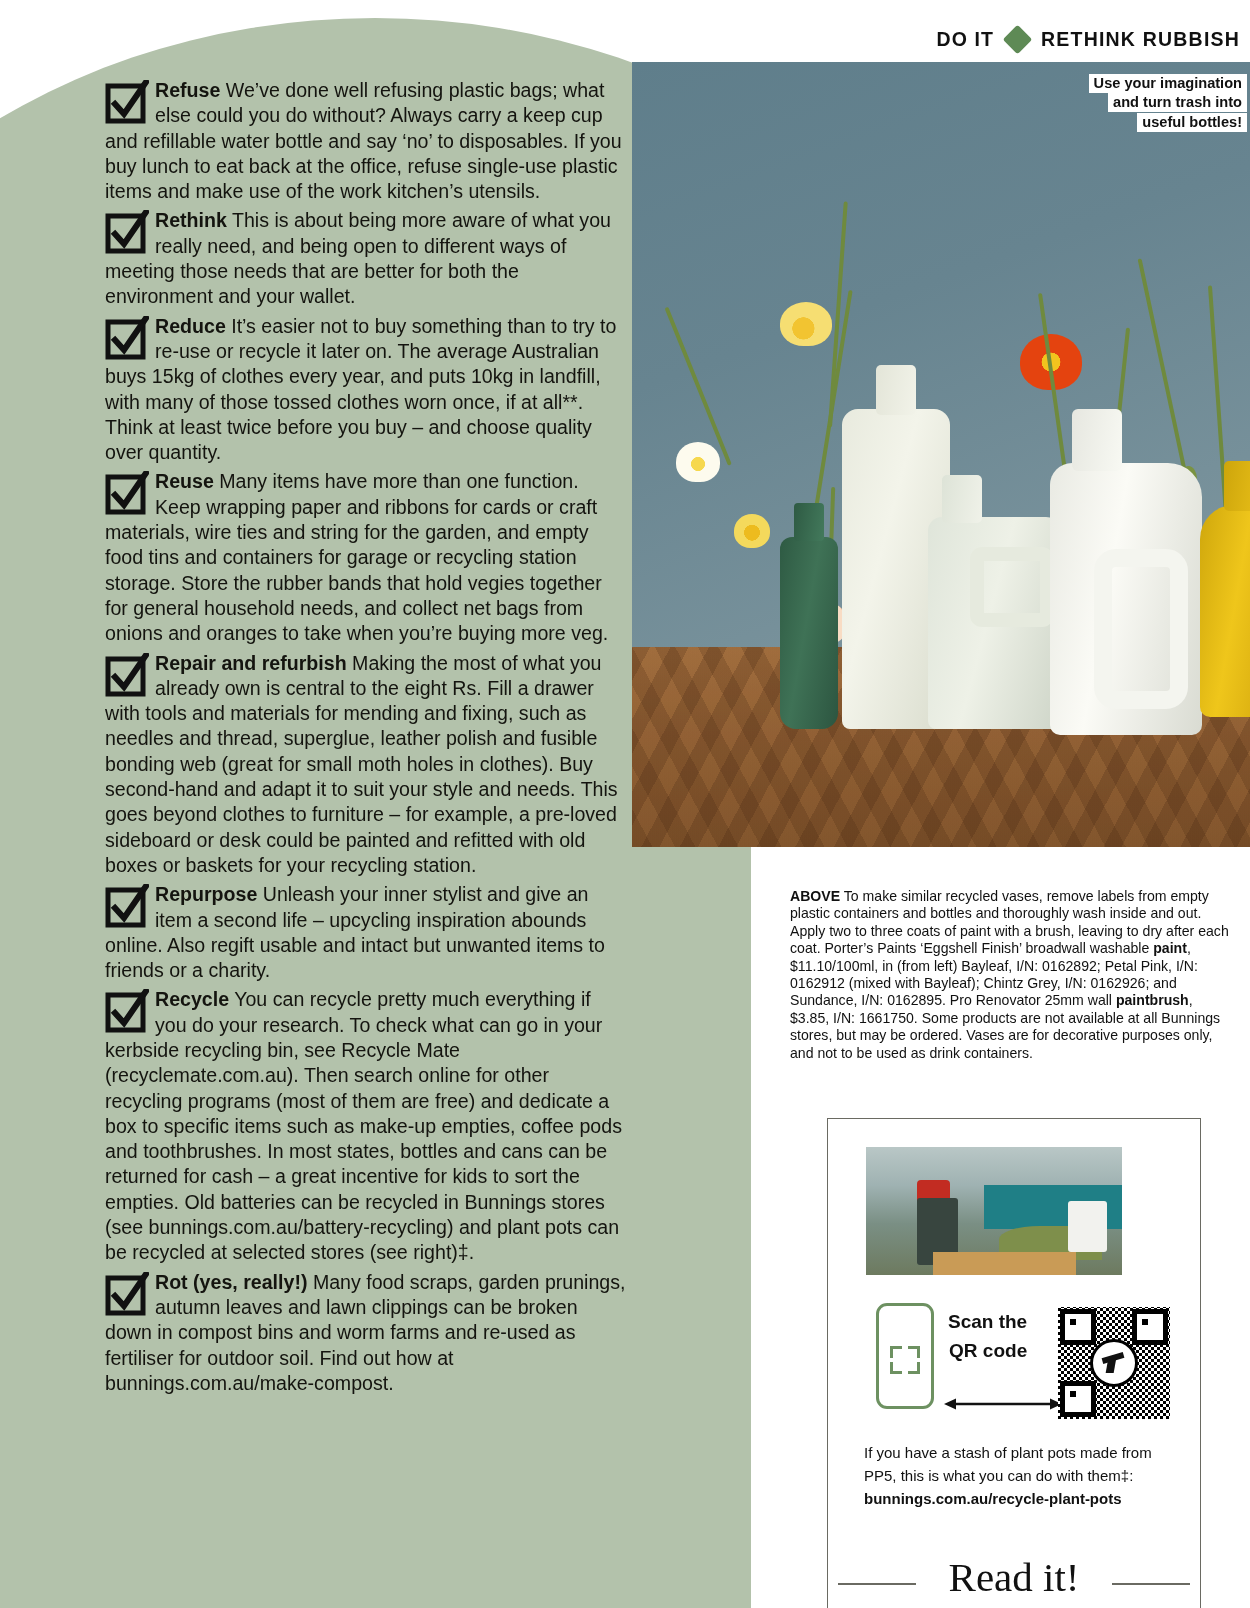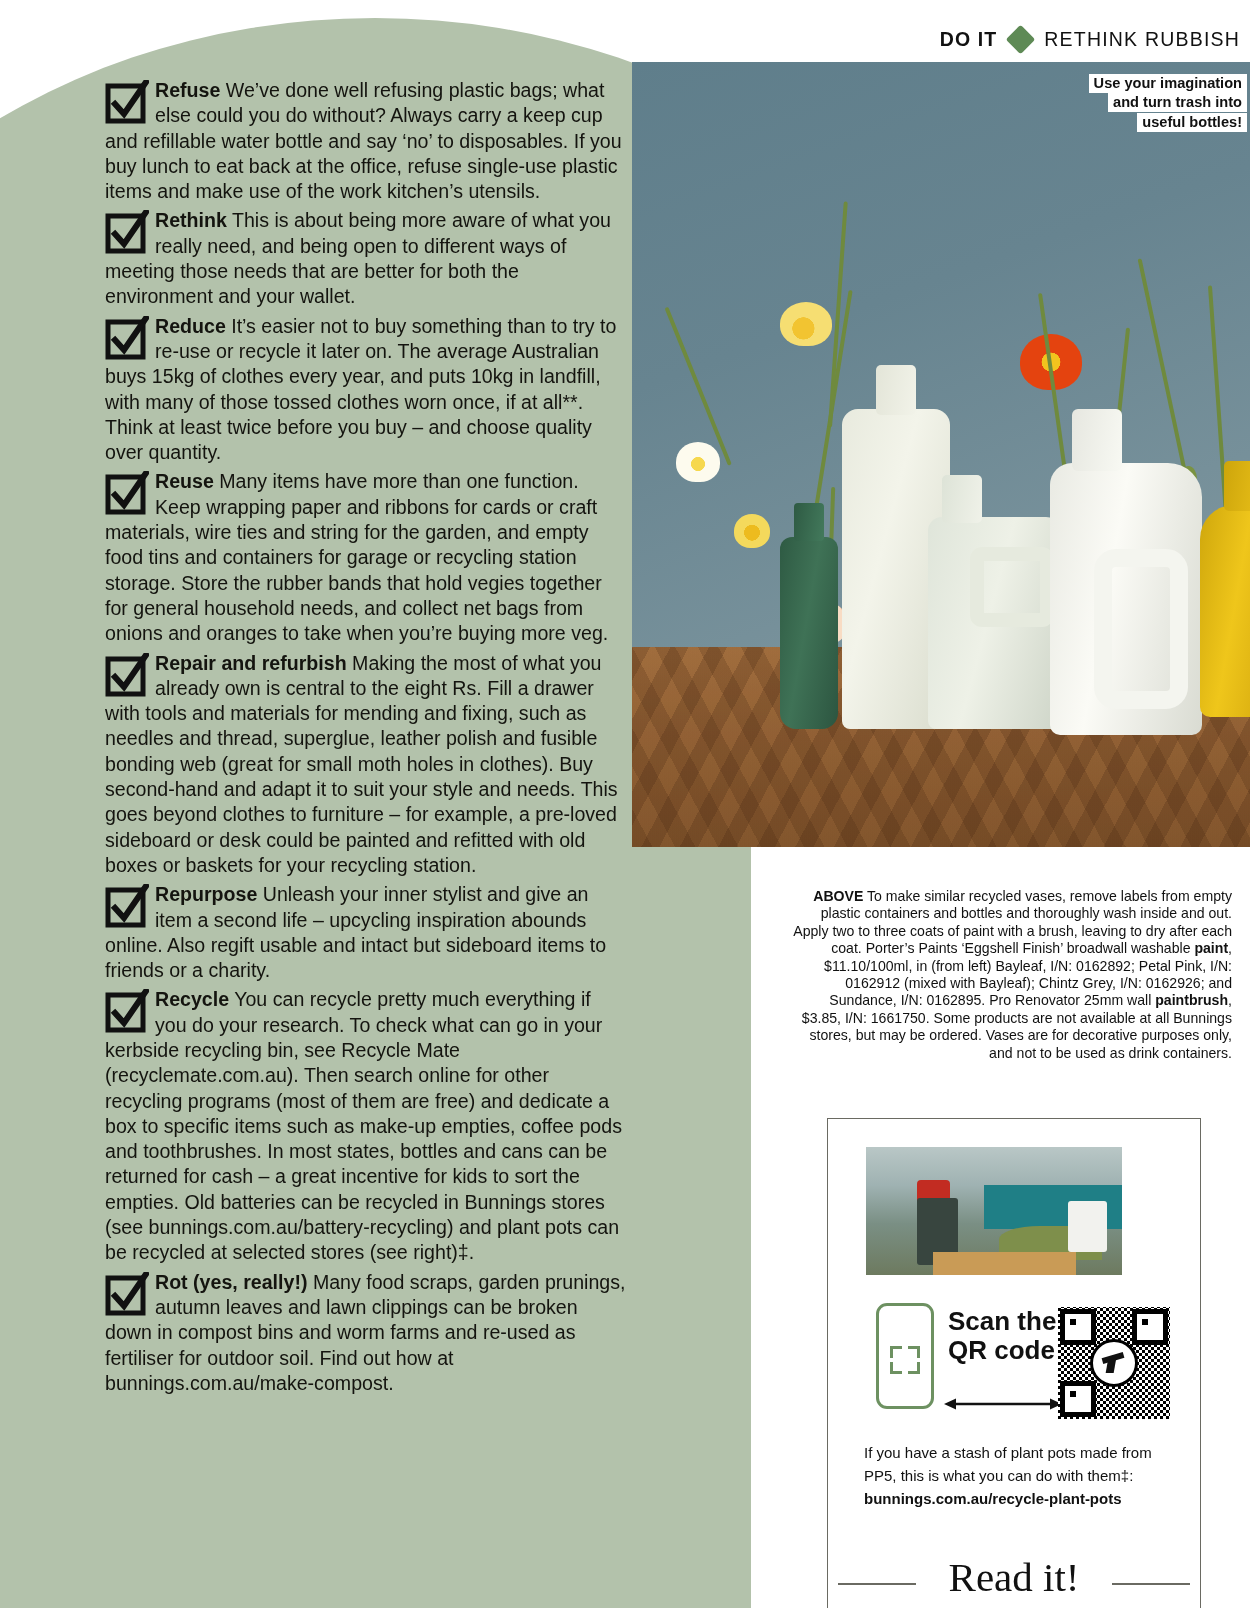--- a/index.html
+++ b/index.html
@@ -25,21 +25,21 @@
   .runhead{
     position:absolute;right:10px;top:28px;z-index:40;
     display:flex;align-items:center;gap:13px;
     font-size:19.5px;letter-spacing:.9px;color:#111;margin-left:36px;
   }
   .runhead .doit{font-weight:bold;letter-spacing:1.1px;}
   .runhead .diamond{
     width:21px;height:21px;background:#5e8a55;
     transform:rotate(45deg);border-radius:3px;display:inline-block;
   }
-  .runhead .rr{font-weight:400;letter-spacing:1.2px;}
+  .runhead .rr{font-weight:700;letter-spacing:1.2px;}
   
   .leftcol{
     position:absolute;left:105px;top:78px;width:522px;z-index:10;
   }
   h1.headline{
     font-family:"Liberation Serif", serif;
     font-weight:bold;font-size:27px;letter-spacing:.3px;
     margin:0 0 7px 0;color:#111;
   }
   .r-item{
@@ -137,21 +137,21 @@
   }
   .v-yellow .neck{
     position:absolute;left:24px;top:-44px;width:40px;height:50px;
     background:linear-gradient(100deg,#cda50b,#e9c019);border-radius:5px;
   }
   .stem{position:absolute;background:#6f8a3e;border-radius:2px;transform-origin:bottom center;}
   .bloom{position:absolute;border-radius:50% 50% 45% 45%;}
   
   .caption{
     position:absolute;left:790px;top:888px;width:442px;z-index:30;
-    font-size:14.1px;line-height:17.4px;color:#111;text-align:right;
+    font-size:14.1px;line-height:17.4px;color:#111;text-align:left;
   }
   .caption b{font-weight:bold;}
   
   .qrbox{
     position:absolute;left:827px;top:1118px;width:372px;height:490px;
     border:1.6px solid #6a6a62;background:#fff;z-index:30;
   }
   .qrphoto{
     position:absolute;left:38px;top:28px;width:256px;height:128px;
     overflow:hidden;
@@ -167,22 +167,22 @@
   .phone{
     position:absolute;left:20px;top:2px;width:52px;height:100px;
     border:3.2px solid #6d9161;border-radius:11px;background:#fff;
   }
   .phone .br{position:absolute;width:9px;height:9px;border:3px solid #6d9161;}
   .phone .tl{left:11px;top:40px;border-right:none;border-bottom:none;}
   .phone .tr{right:11px;top:40px;border-left:none;border-bottom:none;}
   .phone .bl{left:11px;bottom:32px;border-right:none;border-top:none;}
   .phone .brr{right:11px;bottom:32px;border-left:none;border-top:none;}
   .scantext{
-    position:absolute;left:92px;top:6px;font-size:26px;font-weight:bold;
-    line-height:29px;color:#111;
+    position:absolute;left:92px;top:6px;font-size:19px;font-weight:bold;
+    line-height:29px;color:#111;text-align:right;
   }
   .arrow{position:absolute;left:88px;top:96px;width:118px;height:14px;}
   .qrimg{
     position:absolute;right:6px;top:6px;width:112px;height:112px;
     background:
       repeating-linear-gradient(90deg,#000 0 3px,#fff 3px 6px),
       repeating-linear-gradient(0deg,#000 0 3px,#fff 3px 6px);
     background-blend-mode:difference;
   }
   .qr-fp{position:absolute;width:26px;height:26px;border:5px solid #000;background:#fff;}
@@ -247,21 +247,21 @@
           <rect x="3" y="6" width="35" height="35" fill="none" stroke="#111" stroke-width="5"></rect>
           <path d="M10 24 L19 34 L41 2" fill="none" stroke="#111" stroke-width="6" stroke-linecap="square"></path>
         </svg><b>Reuse</b><span> Many items have more than one function. Keep wrapping paper and ribbons for cards or craft materials, wire ties and string for the garden, and empty food tins and containers for garage or recycling station storage. Store the rubber bands that hold vegies together for general household needs, and collect net bags from onions and oranges to take when you’re buying more veg.</span></p>
       <p class="r-item"><svg class="tick" viewBox="0 0 44 44">
           <rect x="3" y="6" width="35" height="35" fill="none" stroke="#111" stroke-width="5"></rect>
           <path d="M10 24 L19 34 L41 2" fill="none" stroke="#111" stroke-width="6" stroke-linecap="square"></path>
         </svg><b>Repair and refurbish</b><span> Making the most of what you already own is central to the eight Rs. Fill a drawer with tools and materials for mending and fixing, such as needles and thread, superglue, leather polish and fusible bonding web (great for small moth holes in clothes). Buy second-hand and adapt it to suit your style and needs. This goes beyond clothes to furniture – for example, a pre-loved sideboard or desk could be painted and refitted with old boxes or baskets for your recycling station.</span></p>
       <p class="r-item"><svg class="tick" viewBox="0 0 44 44">
           <rect x="3" y="6" width="35" height="35" fill="none" stroke="#111" stroke-width="5"></rect>
           <path d="M10 24 L19 34 L41 2" fill="none" stroke="#111" stroke-width="6" stroke-linecap="square"></path>
-        </svg><b>Repurpose</b><span> Unleash your inner stylist and give an item a second life – upcycling inspiration abounds online. Also regift usable and intact but sideboard items to friends or a charity.</span></p>
+        </svg><b>Repurpose</b><span> Unleash your inner stylist and give an item a second life – upcycling inspiration abounds online. Also regift usable and intact but unwanted items to friends or a charity.</span></p>
       <p class="r-item"><svg class="tick" viewBox="0 0 44 44">
           <rect x="3" y="6" width="35" height="35" fill="none" stroke="#111" stroke-width="5"></rect>
           <path d="M10 24 L19 34 L41 2" fill="none" stroke="#111" stroke-width="6" stroke-linecap="square"></path>
         </svg><b>Recycle</b><span> You can recycle pretty much everything if you do your research. To check what can go in your kerbside recycling bin, see Recycle Mate (recyclemate.com.au). Then search online for other recycling programs (most of them are free) and dedicate a box to specific items such as make-up empties, coffee pods and toothbrushes. In most states, bottles and cans can be returned for cash – a great incentive for kids to sort the empties. Old batteries can be recycled in Bunnings stores (see bunnings.com.au/battery-recycling) and plant pots can be recycled at selected stores (see right)‡.</span></p>
       <p class="r-item"><svg class="tick" viewBox="0 0 44 44">
           <rect x="3" y="6" width="35" height="35" fill="none" stroke="#111" stroke-width="5"></rect>
           <path d="M10 24 L19 34 L41 2" fill="none" stroke="#111" stroke-width="6" stroke-linecap="square"></path>
         </svg><b>Rot (yes, really!)</b><span> Many food scraps, garden prunings, autumn leaves and lawn clippings can be broken down in compost bins and worm farms and re-used as fertiliser for outdoor soil. Find out how at bunnings.com.au/make-compost.</span></p>
     </div>
 </div>

